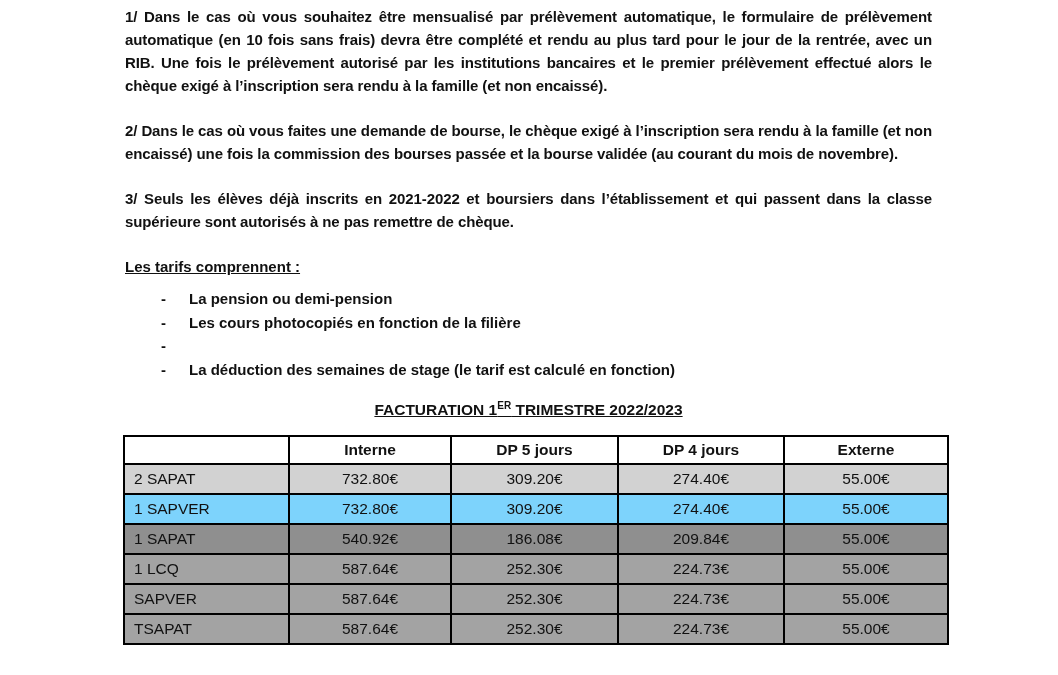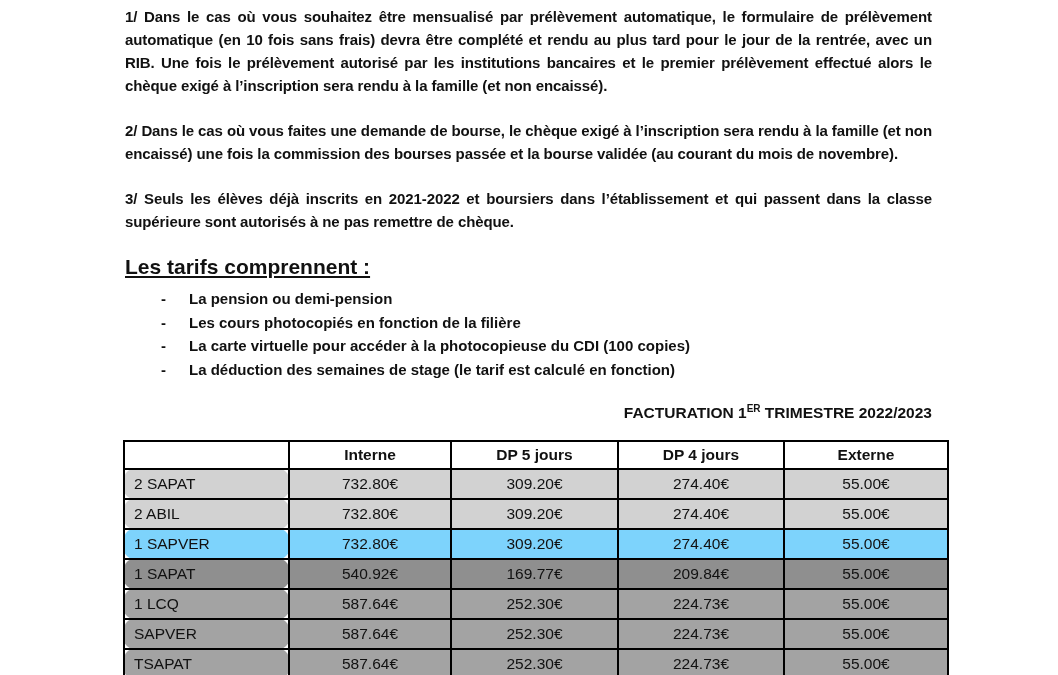--- a/index.html
+++ b/index.html
@@ -19,39 +19,40 @@
   .para {
     margin: 0 0 22px 0;
     font-size: 15px;
     line-height: 23px;
     font-weight: 700;
     text-align: justify;
     letter-spacing: -0.1px;
   }
   .tariffs-heading {
     margin: 16px 0 9px 0;
-    font-size: 21px;
+    font-size: 15px;
     line-height: 23px;
     font-weight: 700;
     text-decoration: underline;
   }
   .tariff-list { margin: 0 0 16px 0; padding: 0; list-style: none; }
   .tariff-item {
     display: flex;
     font-size: 15px;
     line-height: 23.5px;
     font-weight: 700;
   }
   .tariff-item .marker { width: 28px; padding-left: 36px; flex: none; }
   .doc-title {
     margin: 0 0 16px 0;
-    text-align: right;
+    text-align: center;
     font-size: 15.5px;
-    line-height: 23px;
+    line-height: 18px;
     font-weight: 700;
+    text-decoration: underline;
   }
   .doc-title sup { font-size: 10px; vertical-align: super; }
   table.fees {
     border-collapse: collapse;
     margin-left: -2px;
     width: 824px;
     table-layout: fixed;
   }
   table.fees col.c0 { width: 165px; }
   table.fees col.c1 { width: 162px; }
@@ -61,21 +62,21 @@
   table.fees th, table.fees td {
     border: 2px solid #000;
     font-size: 15.5px;
     text-align: center;
     padding: 0;
     overflow: hidden;
     white-space: nowrap;
   }
   table.fees th { height: 26px; font-weight: 700; background: #ffffff; }
   table.fees td { height: 28px; font-weight: 400; }
-  table.fees td.lbl { text-align: left; padding-left: 9px; border-radius: 10px; }
+  table.fees td.lbl { text-align: left; padding-left: 9px; }
   tr.r-light td   { background: #d2d2d2; }
   tr.r-light2 td  { background: #7dd3fc; }
   tr.r-dark td    { background: #8f8f8f; text-align: center; }
   tr.r-lighter td { background: #a3a3a3; }
 </style>
 </head>
 <body>
 
 <div class="page">
 
@@ -89,21 +90,20 @@
     <li class="tariff-item">
       <span class="marker">-</span>
       <span>La pension ou demi-pension</span>
     </li>
     <li class="tariff-item">
       <span class="marker">-</span>
       <span>Les cours photocopiés en fonction de la filière</span>
     </li>
     <li class="tariff-item">
       <span class="marker">-</span>
-      <span>La carte virtuelle pour accéder à la photocopieuse du CDI (100 copies)</span>
     </li>
     <li class="tariff-item">
       <span class="marker">-</span>
       <span>La déduction des semaines de stage (le tarif est calculé en fonction)</span>
     </li>
   </ul>
 
   <div class="doc-title"><span>FACTURATION 1</span><sup>ER</sup><span> TRIMESTRE 2022/2023</span></div>
 
   <table class="fees">
@@ -124,38 +124,31 @@
       </tr>
     </thead>
     <tbody>
       <tr class="r-light">
         <td class="lbl">2 SAPAT</td>
         <td>732.80€</td>
         <td>309.20€</td>
         <td>274.40€</td>
         <td>55.00€</td>
       </tr>
-      <tr class="r-light">
-        <td class="lbl">2 ABIL</td>
-        <td>732.80€</td>
-        <td>309.20€</td>
-        <td>274.40€</td>
-        <td>55.00€</td>
-      </tr>
       <tr class="r-light2">
         <td class="lbl">1 SAPVER</td>
         <td>732.80€</td>
         <td>309.20€</td>
         <td>274.40€</td>
         <td>55.00€</td>
       </tr>
       <tr class="r-dark">
         <td class="lbl">1 SAPAT</td>
         <td>540.92€</td>
-        <td>169.77€</td>
+        <td>186.08€</td>
         <td>209.84€</td>
         <td>55.00€</td>
       </tr>
       <tr class="r-lighter">
         <td class="lbl">1 LCQ</td>
         <td>587.64€</td>
         <td>252.30€</td>
         <td>224.73€</td>
         <td>55.00€</td>
       </tr>

